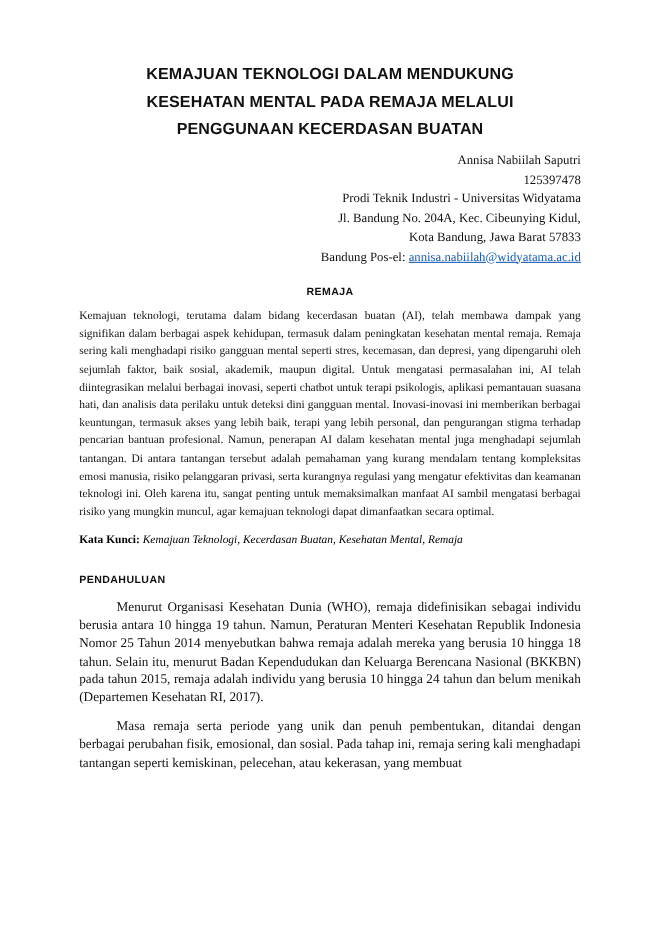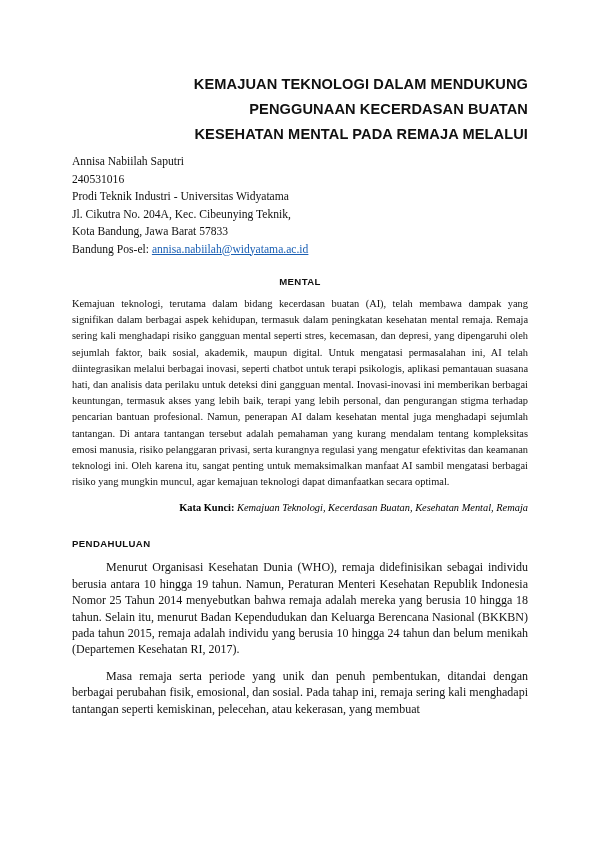--- a/index.html
+++ b/index.html
@@ -16,33 +16,33 @@
   }
   .page {
     position: relative;
     width: 600px;
     height: 848px;
     background: #ffffff;
     box-sizing: border-box;
     padding: 56px 72px 0 72px;
   }
   .title-block {
-    text-align: right;
-    margin: 16px 0 0 0;
+    text-align: center;
+    margin: 0 0 0 0;
   }
   .title-line {
     font-family: "Liberation Sans", sans-serif;
     font-weight: bold;
     font-size: 14.6px;
     letter-spacing: 0.1px;
     line-height: 25px;
     color: #111111;
   }
   .author-block {
-    text-align: left;
+    text-align: right;
     margin-top: 6px;
   }
   .author-line {
     font-family: "Liberation Serif", serif;
     font-size: 11.6px;
     line-height: 17.5px;
     color: #111111;
   }
   .author-line.email-line .email-link {
     color: #1a5fb4;
@@ -78,50 +78,49 @@
     line-height: 16.2px;
   }
   p.indent {
     text-indent: 34px;
   }
   .keywords {
     font-family: "Liberation Serif", serif;
     font-size: 10.4px;
     line-height: 16px;
     margin-top: 2px;
-    text-align: right;
   }
   .keywords .kw-label {
     font-weight: bold;
   }
   .keywords .kw-value {
     font-style: italic;
   }
 </style>
 </head>
 <body>
 
 <div class="page">
 
   <div class="title-block">
     <div class="title-line">KEMAJUAN TEKNOLOGI DALAM MENDUKUNG</div>
+    <div class="title-line">KESEHATAN MENTAL PADA REMAJA MELALUI</div>
     <div class="title-line">PENGGUNAAN KECERDASAN BUATAN</div>
-    <div class="title-line">KESEHATAN MENTAL PADA REMAJA MELALUI</div>
   </div>
 
   <div class="author-block">
     <div class="author-line">Annisa Nabiilah Saputri</div>
-    <div class="author-line">240531016</div>
+    <div class="author-line">125397478</div>
     <div class="author-line">Prodi Teknik Industri - Universitas Widyatama</div>
-    <div class="author-line">Jl. Cikutra No. 204A, Kec. Cibeunying Teknik,</div>
+    <div class="author-line">Jl. Bandung No. 204A, Kec. Cibeunying Kidul,</div>
     <div class="author-line">Kota Bandung, Jawa Barat 57833</div>
     <div class="author-line email-line"><span>Bandung Pos-el:</span> <a class="email-link" href="#">annisa.nabiilah@widyatama.ac.id</a></div>
   </div>
 
-  <div class="section-heading">MENTAL</div>
+  <div class="section-heading">REMAJA</div>
 
   <p class="body-text abstract-text">Kemajuan teknologi, terutama dalam bidang kecerdasan buatan (AI), telah membawa dampak yang signifikan dalam berbagai aspek kehidupan, termasuk dalam peningkatan kesehatan mental remaja. Remaja sering kali menghadapi risiko gangguan mental seperti stres, kecemasan, dan depresi, yang dipengaruhi oleh sejumlah faktor, baik sosial, akademik, maupun digital. Untuk mengatasi permasalahan ini, AI telah diintegrasikan melalui berbagai inovasi, seperti chatbot untuk terapi psikologis, aplikasi pemantauan suasana hati, dan analisis data perilaku untuk deteksi dini gangguan mental. Inovasi-inovasi ini memberikan berbagai keuntungan, termasuk akses yang lebih baik, terapi yang lebih personal, dan pengurangan stigma terhadap pencarian bantuan profesional. Namun, penerapan AI dalam kesehatan mental juga menghadapi sejumlah tantangan. Di antara tantangan tersebut adalah pemahaman yang kurang mendalam tentang kompleksitas emosi manusia, risiko pelanggaran privasi, serta kurangnya regulasi yang mengatur efektivitas dan keamanan teknologi ini. Oleh karena itu, sangat penting untuk memaksimalkan manfaat AI sambil mengatasi berbagai risiko yang mungkin muncul, agar kemajuan teknologi dapat dimanfaatkan secara optimal.</p>
 
   <div class="keywords"><span class="kw-label">Kata Kunci:</span> <span class="kw-value">Kemajuan Teknologi, Kecerdasan Buatan, Kesehatan Mental, Remaja</span></div>
 
   <div class="section-heading left">PENDAHULUAN</div>
 
   <p class="body-text indent">Menurut Organisasi Kesehatan Dunia (WHO), remaja didefinisikan sebagai individu berusia antara 10 hingga 19 tahun. Namun, Peraturan Menteri Kesehatan Republik Indonesia Nomor 25 Tahun 2014 menyebutkan bahwa remaja adalah mereka yang berusia 10 hingga 18 tahun. Selain itu, menurut Badan Kependudukan dan Keluarga Berencana Nasional (BKKBN) pada tahun 2015, remaja adalah individu yang berusia 10 hingga 24 tahun dan belum menikah (Departemen Kesehatan RI, 2017).</p>
   <p class="body-text indent">Masa remaja serta periode yang unik dan penuh pembentukan, ditandai dengan berbagai perubahan fisik, emosional, dan sosial. Pada tahap ini, remaja sering kali menghadapi tantangan seperti kemiskinan, pelecehan, atau kekerasan, yang membuat</p>
 

